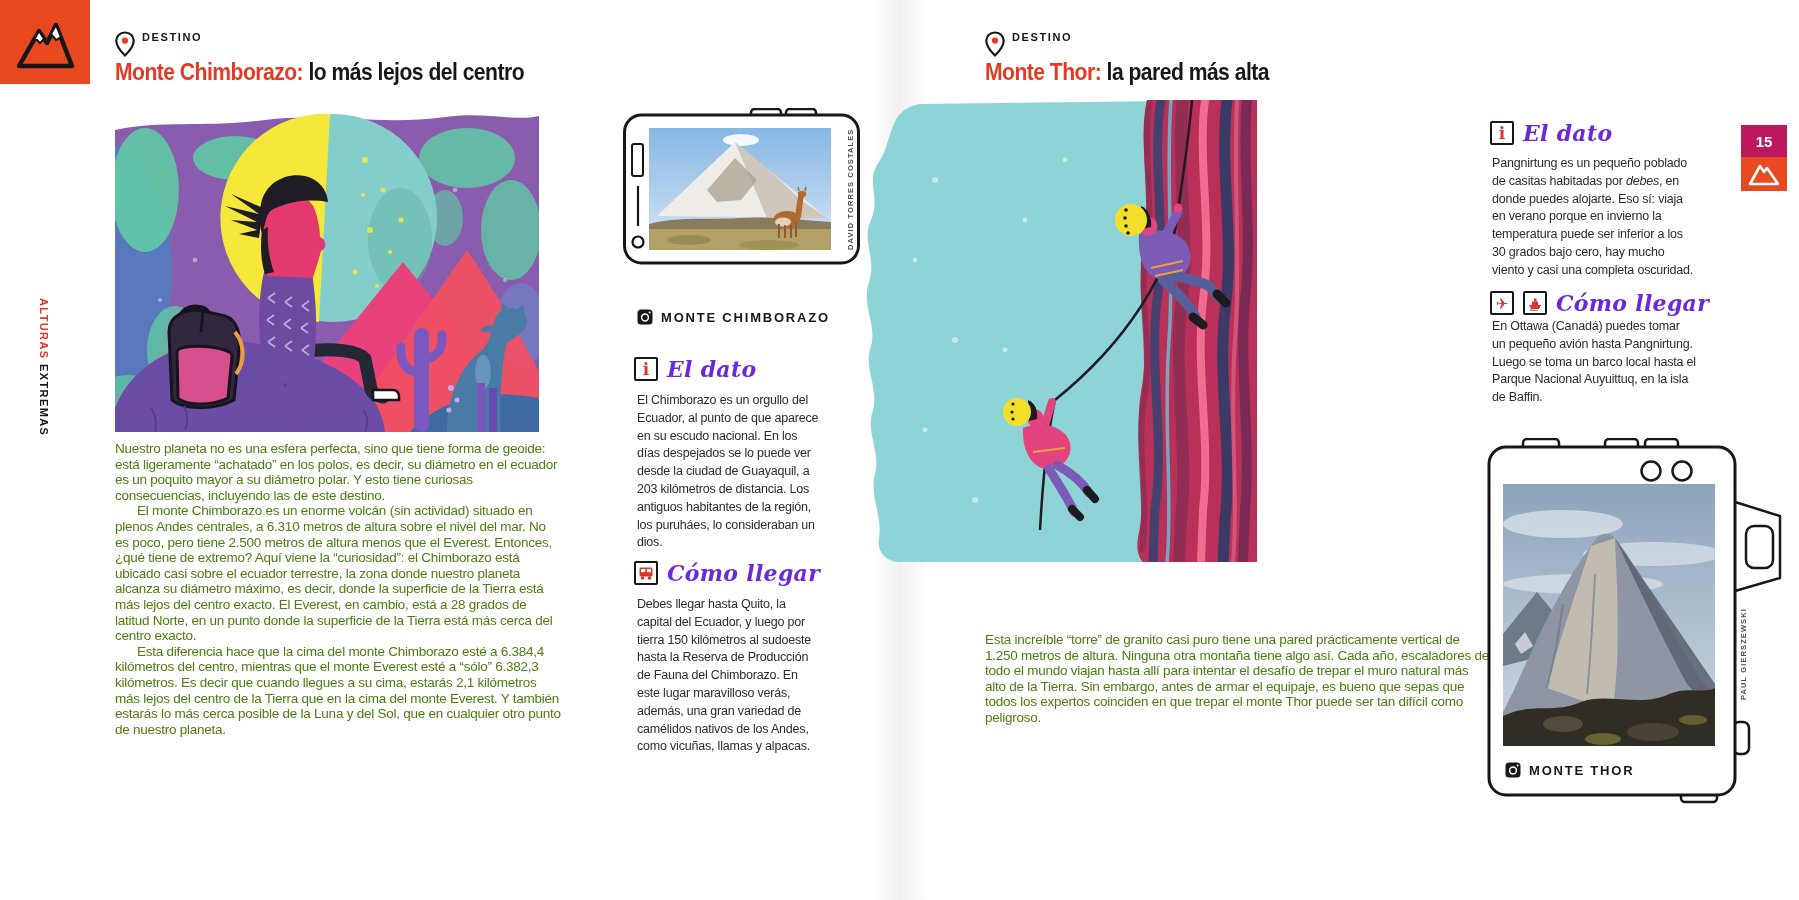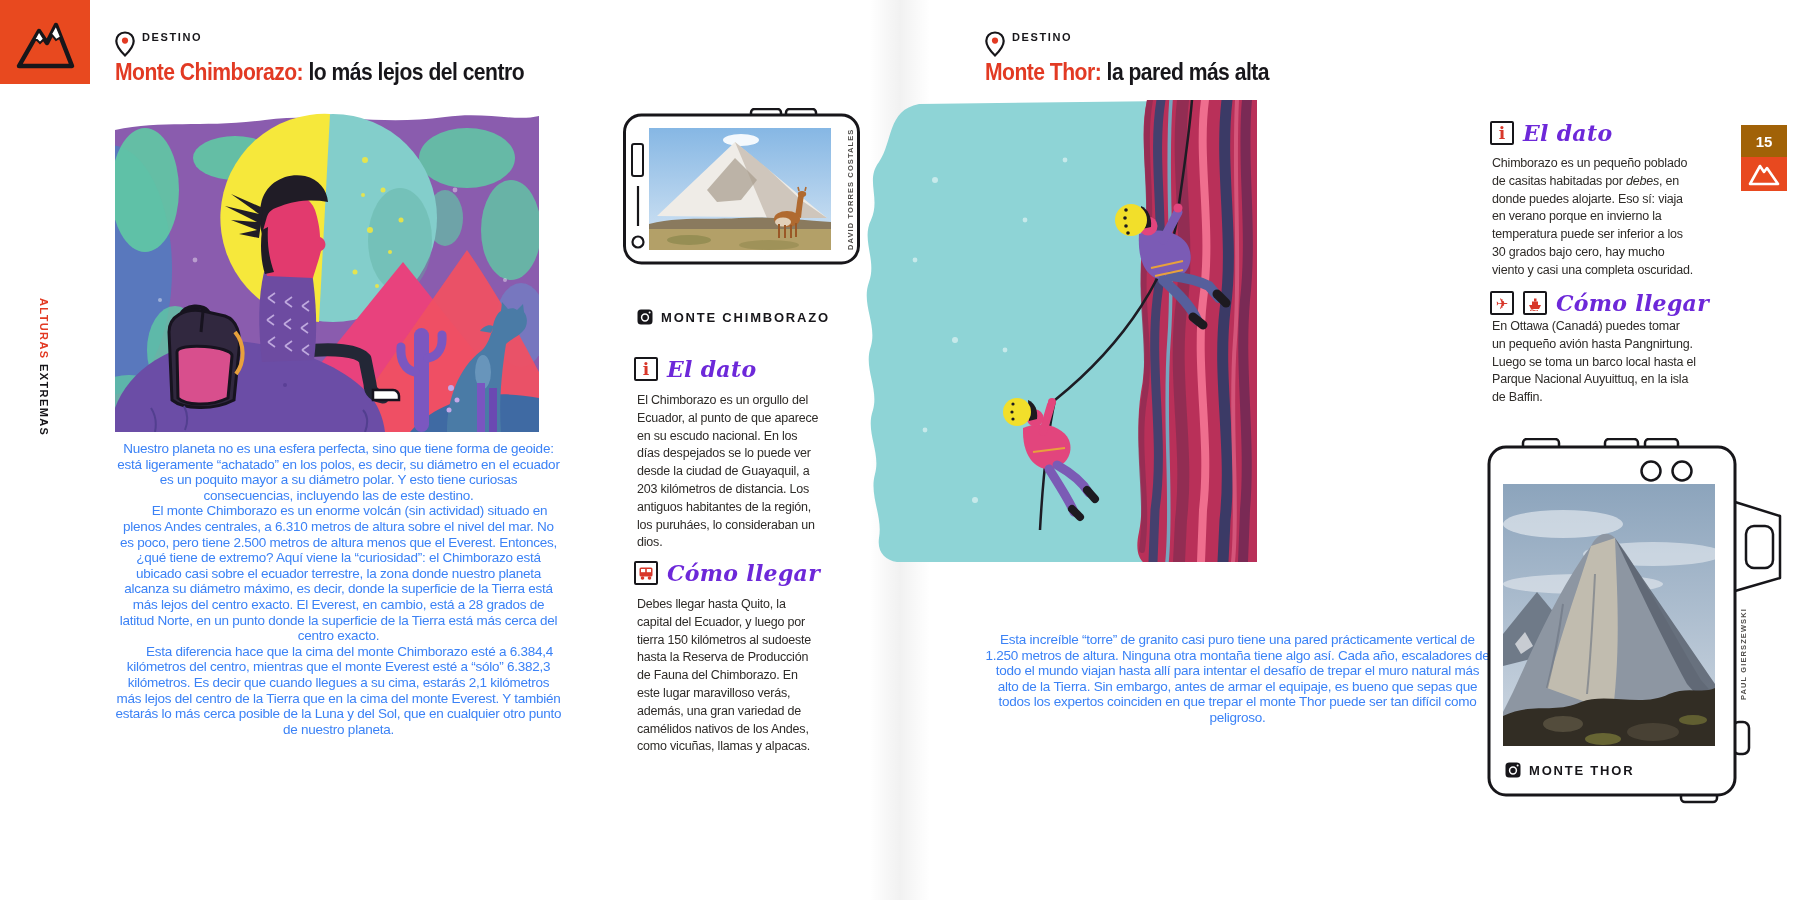--- a/index.html
+++ b/index.html
@@ -3,34 +3,34 @@
 <meta charset="utf-8">
 <style>
   html,body{margin:0;padding:0;}
   body{
     width:1799px;height:900px;position:relative;overflow:hidden;
     background:#ffffff;color:#17161a;
     font-family:"Liberation Sans",sans-serif;
   }
   .abs{position:absolute;}
   
-  .pageno{background:#a16207;color:#fff;font-weight:bold;font-size:15px;
+  .pageno{background:#be185d;color:#fff;font-weight:bold;font-size:15px;
     display:flex;align-items:center;justify-content:center;}
   .logobox{background:#e8491f;display:flex;align-items:center;justify-content:center;}
   .vtab{transform:rotate(90deg);transform-origin:0 0;white-space:nowrap;
     font-size:11px;font-weight:bold;letter-spacing:1.4px;line-height:13px;}
   .vtab .red{color:#e23a23;}
   
   .kickrow{display:flex;align-items:flex-start;gap:7px;}
   .kicker{font-size:11px;font-weight:bold;letter-spacing:1.6px;padding-bottom:3px;}
   .title{font-size:24px;font-weight:bold;letter-spacing:-0.6px;white-space:nowrap;
     transform:scaleX(.88);transform-origin:0 50%;}
   .title .red{color:#e23a23;}
   
-  .bodytext{font-size:13.5px;line-height:15.6px;letter-spacing:-0.25px;color:#3b82f6;text-align:center;}
+  .bodytext{font-size:13.5px;line-height:15.6px;letter-spacing:-0.25px;color:#4d7c0f;text-align:left;}
   .bodytext p{margin:0;}
   .bodytext p + p{text-indent:22px;}
   
   .sidehead{display:flex;align-items:center;gap:9px;}
   .script{font-family:"DejaVu Serif",serif;font-style:italic;font-weight:bold;
     font-size:22px;letter-spacing:.3px;color:#6d28d9;white-space:nowrap;}
   .iconbox{width:24px;height:24px;border:2.5px solid #17161a;border-radius:2px;
     background:#fff;display:flex;align-items:center;justify-content:center;box-sizing:border-box;flex:0 0 auto;}
   .sidetext{font-size:12.5px;line-height:17.8px;letter-spacing:-0.2px;color:#2e2b28;}
   .sidetext .it{font-style:italic;}
@@ -313,21 +313,21 @@
     <p>Esta increíble “torre” de granito casi puro tiene una pared prácticamente vertical de 1.250 metros de altura. Ninguna otra montaña tiene algo así. Cada año, escaladores de todo el mundo viajan hasta allí para intentar el desafío de trepar el muro natural más alto de la Tierra. Sin embargo, antes de armar el equipaje, es bueno que sepas que todos los expertos coinciden en que trepar el monte Thor puede ser tan difícil como peligroso.</p>
   </div>
 
   <div class="abs sidehead" style="left:1490px;top:120px;">
     <div class="iconbox">
       <span style="font-family:'DejaVu Serif',serif;font-weight:bold;font-size:17px;color:#d8372a;line-height:1;">i</span>
     </div>
     <div class="script">El dato</div>
   </div>
   <div class="abs sidetext" style="left:1492px;top:155px;width:204px;">
-    <span>Chimborazo es un pequeño poblado de casitas habitadas por </span><span class="it">debes</span><span>, en donde puedes alojarte. Eso sí: viaja en verano porque en invierno la temperatura puede ser inferior a los 30 grados bajo cero, hay mucho viento y casi una completa oscuridad.</span>
+    <span>Pangnirtung es un pequeño poblado de casitas habitadas por </span><span class="it">debes</span><span>, en donde puedes alojarte. Eso sí: viaja en verano porque en invierno la temperatura puede ser inferior a los 30 grados bajo cero, hay mucho viento y casi una completa oscuridad.</span>
   </div>
 
   <div class="abs sidehead" style="left:1490px;top:290px;">
     <div class="iconbox">
       <span style="font-size:15px;color:#d8372a;line-height:1;">✈</span>
     </div>
     <div class="iconbox">
       <svg width="16" height="16" viewBox="0 0 16 16">
         <path d="M2,10 L14,10 L12,14 L4,14 Z" fill="#d8372a"></path>
         <rect x="5" y="6.5" width="6" height="3.5" fill="#d8372a"></rect>

